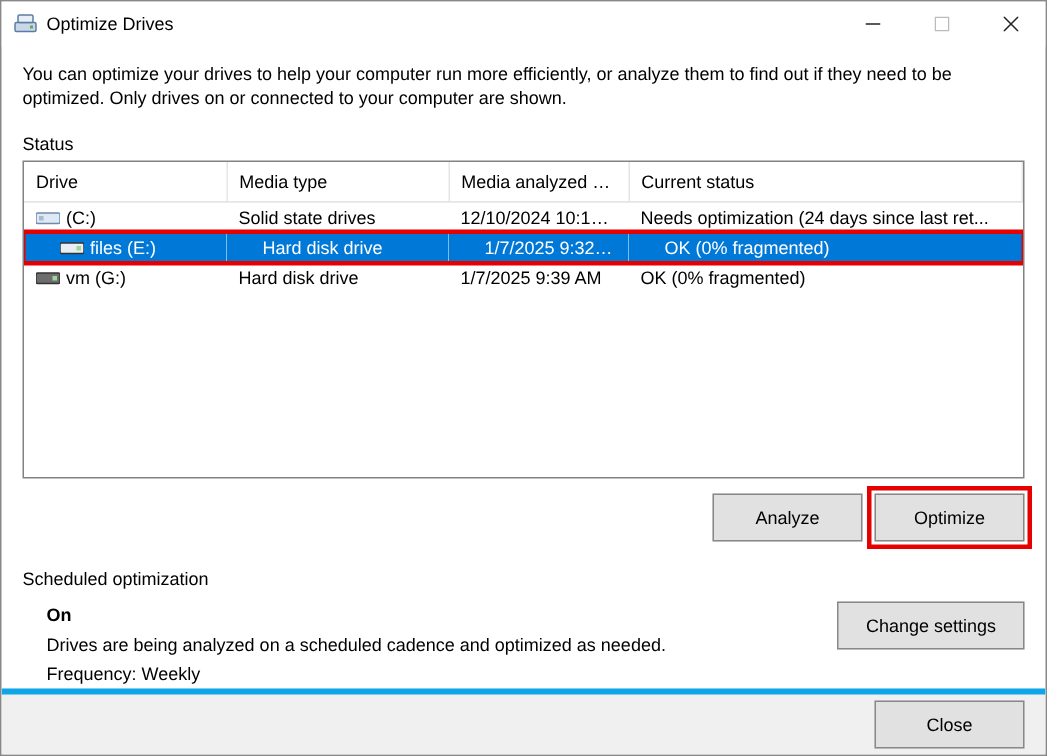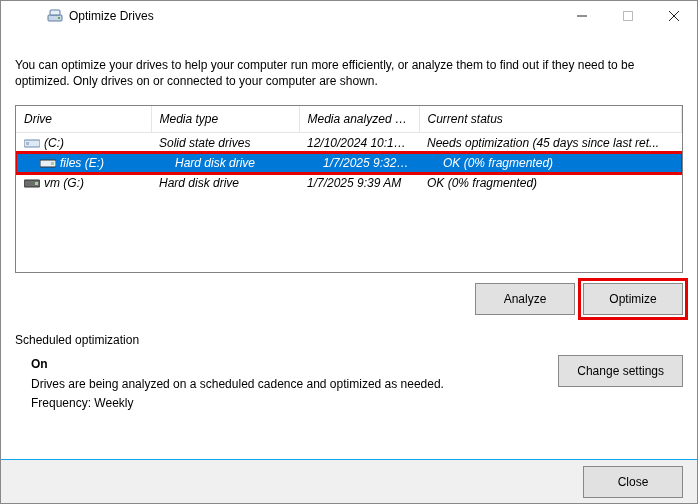--- a/index.html
+++ b/index.html
@@ -13,43 +13,41 @@
     height: 504px;
     border: 1px solid #888;
     position: relative;
   }
   .titlebar {
     height: 30px;
     display: flex;
     align-items: center;
     padding: 0 0 0 8px;
     background: #fff;
-    margin-left: 38px;
   }
   .titlebar .app-icon {
     width: 16px; height: 16px;
     margin-right: 6px;
   }
   .titlebar .title { flex: 1; font-size: 12px; }
   .winbtn {
     width: 46px; height: 30px;
     display: flex; align-items: center; justify-content: center;
     color: #222;
   }
   .winbtn.max { color: #bbb; }
   .content { padding: 10px 14px 0 14px; }
-  .intro { line-height: 1.35; margin-bottom: 16px; margin-top: 16px; }
+  .intro { line-height: 1.35; margin-bottom: 16px; }
   .sect-label { margin-bottom: 4px; }
   .listframe {
     border: 1px solid #828282;
-    height: 168px;
+    height: 212px;
     background: #fff;
     position: relative;
     overflow: hidden;
-    font-style: italic;
   }
   table.drv { width: 100%; border-collapse: collapse; table-layout: fixed; }
   table.drv th {
     text-align: left;
     font-weight: 400;
     font-size: 12px;
     padding: 6px 8px 6px 8px;
     background: #fff;
     border-right: 1px solid #e5e5e5;
     border-bottom: 1px solid #e5e5e5;
@@ -110,21 +108,21 @@
     gap: 20px;
     padding: 4px 0 0 16px;
   }
   .sched-left { flex: 1; line-height: 1.6; }
   .sched-left b { font-weight: 600; }
   .bottombar {
     position: absolute;
     left: 0; right: 0; bottom: 0;
     height: 44px;
     background: #f0f0f0;
-    border-top: 1px solid #0ea5e9;
+    border-top: 4px solid #0ea5e9;
     display: flex;
     justify-content: flex-end;
     align-items: center;
     padding-right: 14px;
   }
   col.c1 { width: 135px; }
   col.c2 { width: 148px; }
   col.c3 { width: 120px; }
   col.c4 { width: auto; }
 </style>
@@ -153,20 +151,21 @@
   <div class="winbtn">
     <svg width="10" height="10" viewBox="0 0 10 10">
         <path d="M0 0 L10 10 M10 0 L0 10" stroke="currentColor" stroke-width="1"></path>
       </svg>
   </div>
 </div>
 
 <div class="content">
   <div class="intro">You can optimize your drives to help your computer run more efficiently, or analyze them to find out if they need to be optimized. Only drives on or connected to your computer are shown.</div>
 
+  <div class="sect-label">Status</div>
 
   <div class="listframe">
     <table class="drv">
       <colgroup>
           <col class="c1">
           <col class="c2">
           <col class="c3">
           <col class="c4">
         </colgroup>
       <thead>
@@ -178,21 +177,21 @@
         </tr>
       </thead>
       <tbody>
         <tr>
           <td><span class="drv-icon"><svg viewBox="0 0 16 12">
                   <rect x="0" y="3" width="16" height="7" rx="1" fill="#dfe9f3" stroke="#6c8caf"></rect>
                   <rect x="2" y="5" width="3" height="3" fill="#aab9cc"></rect>
                 </svg></span><span>(C:)</span></td>
           <td>Solid state drives</td>
           <td>12/10/2024 10:15 A...</td>
-          <td>Needs optimization (45 days since last ret...</td>
+          <td>Needs optimization (24 days since last ret...</td>
         </tr>
         <tr class="sel row-hl">
           <td><span class="drv-icon"><svg viewBox="0 0 16 12">
                   <rect x="0" y="3" width="16" height="7" rx="1" fill="#e8eef5" stroke="#333"></rect>
                   <rect x="11" y="5" width="3" height="3" fill="#9fd49a"></rect>
                 </svg></span><span>files (E:)</span></td>
           <td>Hard disk drive</td>
           <td>1/7/2025 9:32 AM</td>
           <td>OK (0% fragmented)</td>
         </tr>

